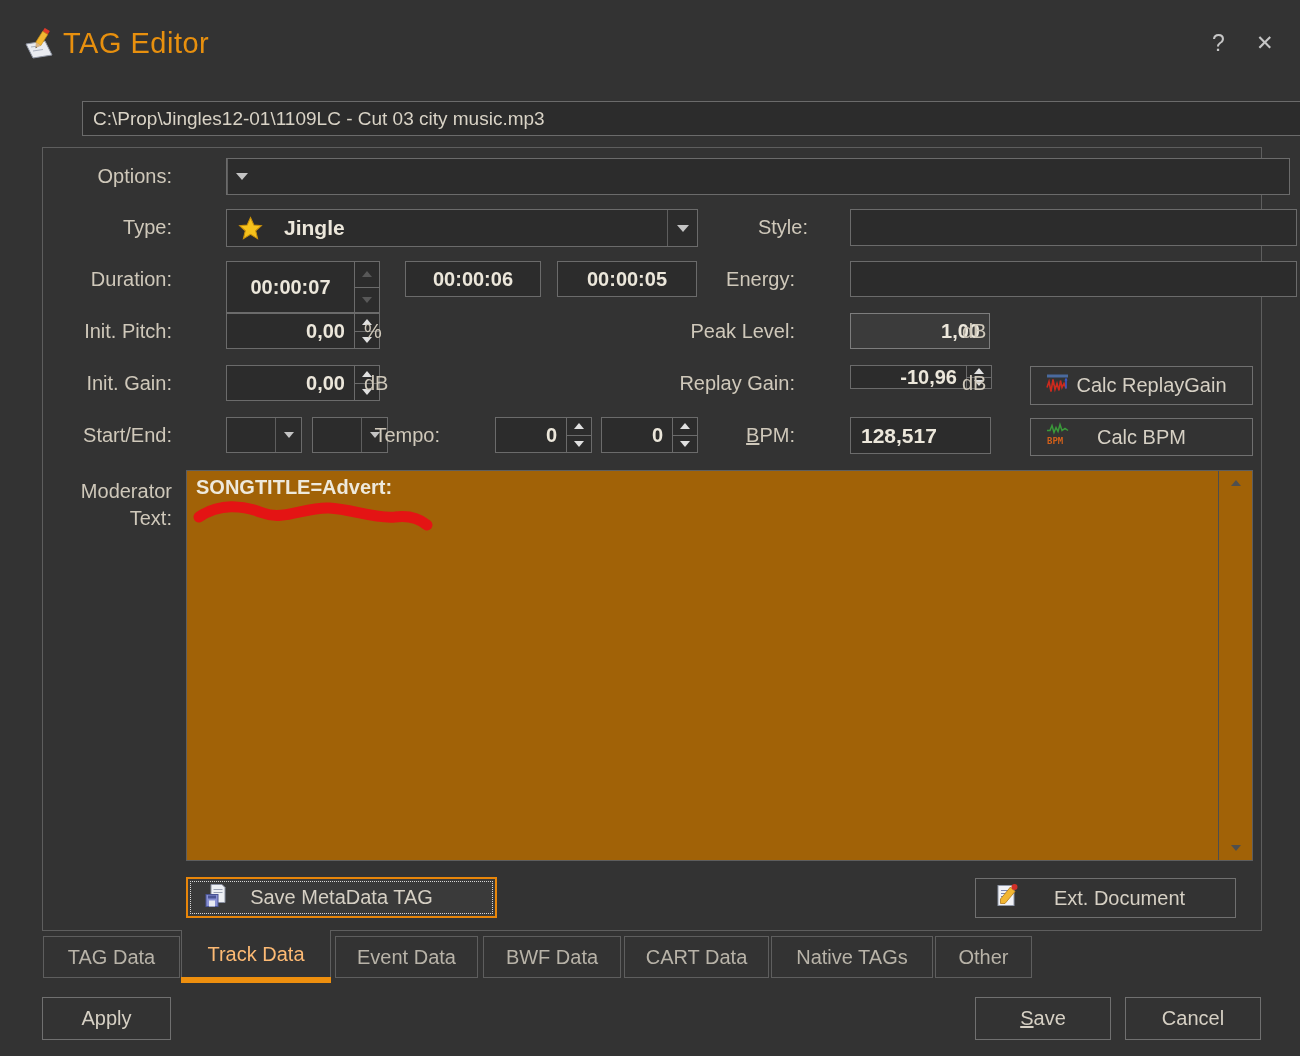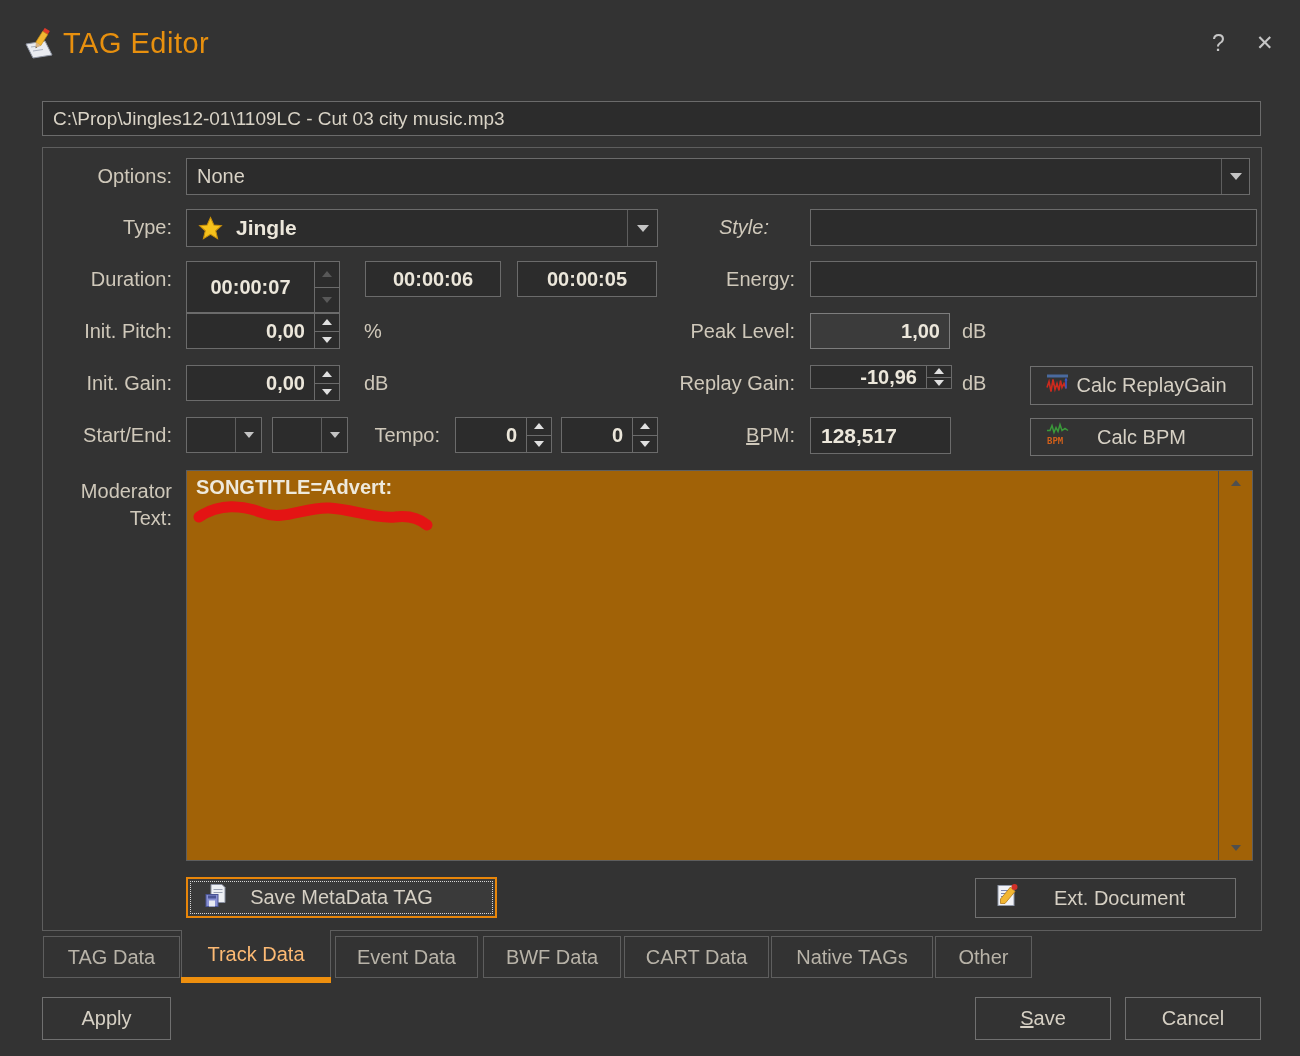--- a/index.html
+++ b/index.html
@@ -16,21 +16,21 @@
   .title-text{color:#e8900e;font-size:29px;letter-spacing:0.5px;}
   .winbtn{color:#c6c6c6;font-size:23px;cursor:default;}
   
   .lbl{position:absolute;box-sizing:border-box;color:#cfc8ba;font-size:20px;text-align:right;white-space:nowrap;}
   .u{text-decoration:underline;}
   
   .field{
     position:absolute;box-sizing:border-box;
     background:#2c2c2c;border:1px solid #6b6b6b;
     color:#d9d3c6;font-size:20px;
-    display:flex;align-items:center;
+    display:flex;align-items:center;margin-left:40px;
   }
   .field .text{padding-left:10px;flex:1;white-space:nowrap;overflow:hidden;}
   .field .val{flex:1;font-weight:bold;color:#ece7db;}
   .val.center{text-align:center;}
   .val.right{text-align:right;padding-right:9px;}
   .val.left{text-align:left;padding-left:10px;}
   .field.readonly{background:#3b3b3b;border-color:#7d7d7d;}
   .combo-arrow{
     width:27px;align-self:stretch;flex:0 0 auto;
     border-left:1px solid #5e5e5e;
@@ -113,40 +113,39 @@
 <div class="abs winbtn" style="left:1256px;top:31px;font-size:21px;">✕</div>
 
 <div class="field" style="left:42px;top:101px;width:1219px;height:35px;font-size:19px;">
   <span class="text">C:\Prop\Jingles12-01\1109LC - Cut 03 city music.mp3</span>
 </div>
 
 <div class="panel"></div>
 
 <div class="lbl" style="left:20px;top:165px;width:152px;">Options:</div>
 <div class="field" style="left:186px;top:158px;width:1064px;height:37px;">
-  <span class="text">None</span>
   <span class="combo-arrow">
       <span class="tri-dn"></span>
     </span>
 </div>
 
 <div class="lbl" style="left:20px;top:216px;width:152px;">Type:</div>
-<div class="field" style="left:186px;top:209px;width:472px;height:38px;">
+<div class="field" style="left:186px;top:209px;width:472px;height:38px;gap:8px;">
   <span style="margin-left:11px;display:flex;">
     <svg width="25" height="25" viewBox="0 0 24 24">
       <polygon points="12,1.5 15.2,8.6 22.5,9.3 17,14.2 18.8,21.8 12,17.6 5.2,21.8 7,14.2 1.5,9.3 8.8,8.6" fill="#f6c21c" stroke="#c9900a" stroke-width="1"></polygon>
     </svg>
   </span>
   <span class="val left" style="flex:0 1 auto;padding-left:13px;font-size:21px;">Jingle</span>
   <span style="flex:1;"></span>
   <span class="combo-arrow" style="width:29px;">
       <span class="tri-dn"></span>
     </span>
 </div>
-<div class="lbl" style="left:619px;top:216px;width:150px;font-style:italic;">Style:</div>
+<div class="lbl" style="left:658px;top:216px;width:150px;">Style:</div>
 <div class="field" style="left:810px;top:209px;width:447px;height:37px;">
   <span class="text"></span>
 </div>
 
 <div class="lbl" style="left:20px;top:268px;width:152px;">Duration:</div>
 <div class="field" style="left:186px;top:261px;width:154px;height:52px;">
   <span class="val center">00:00:07</span>
   <span class="spin dim">
     <div>
         <span class="tri-up-s"></span>

